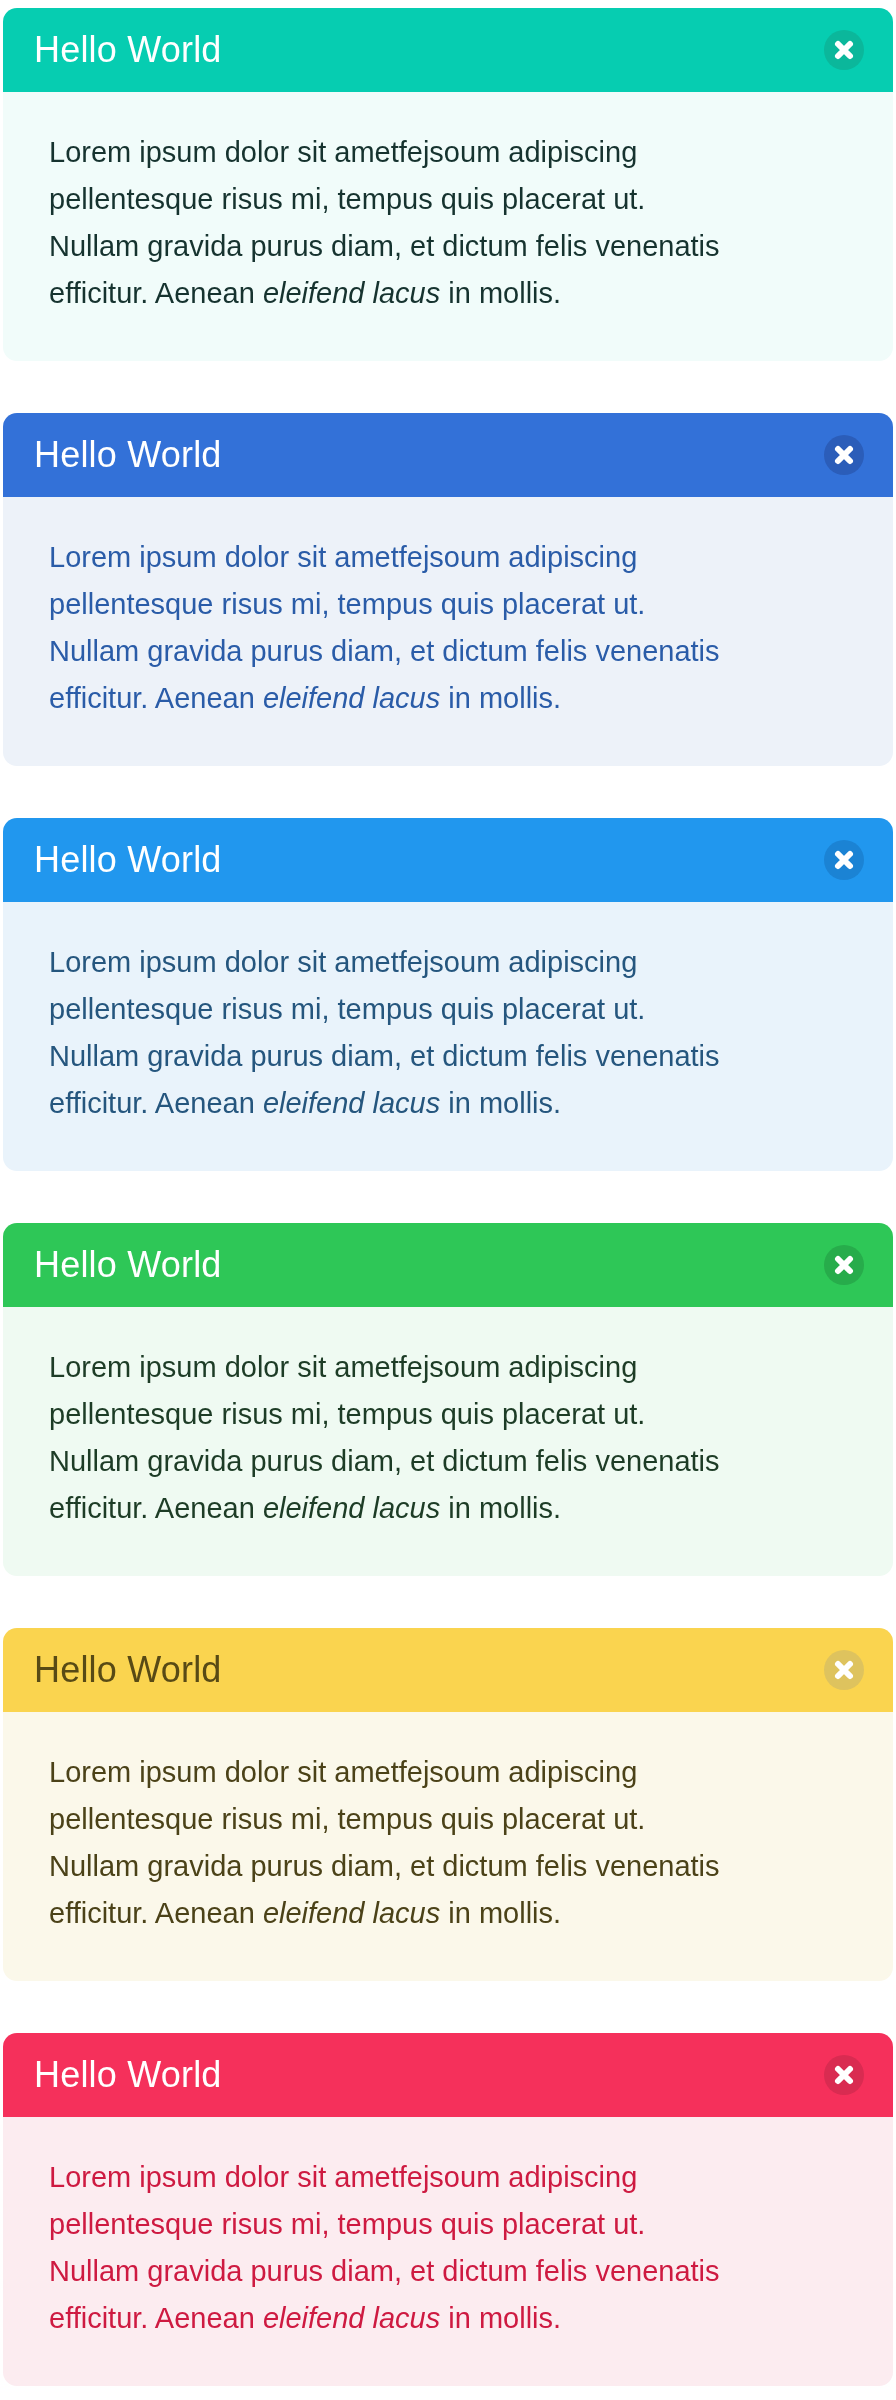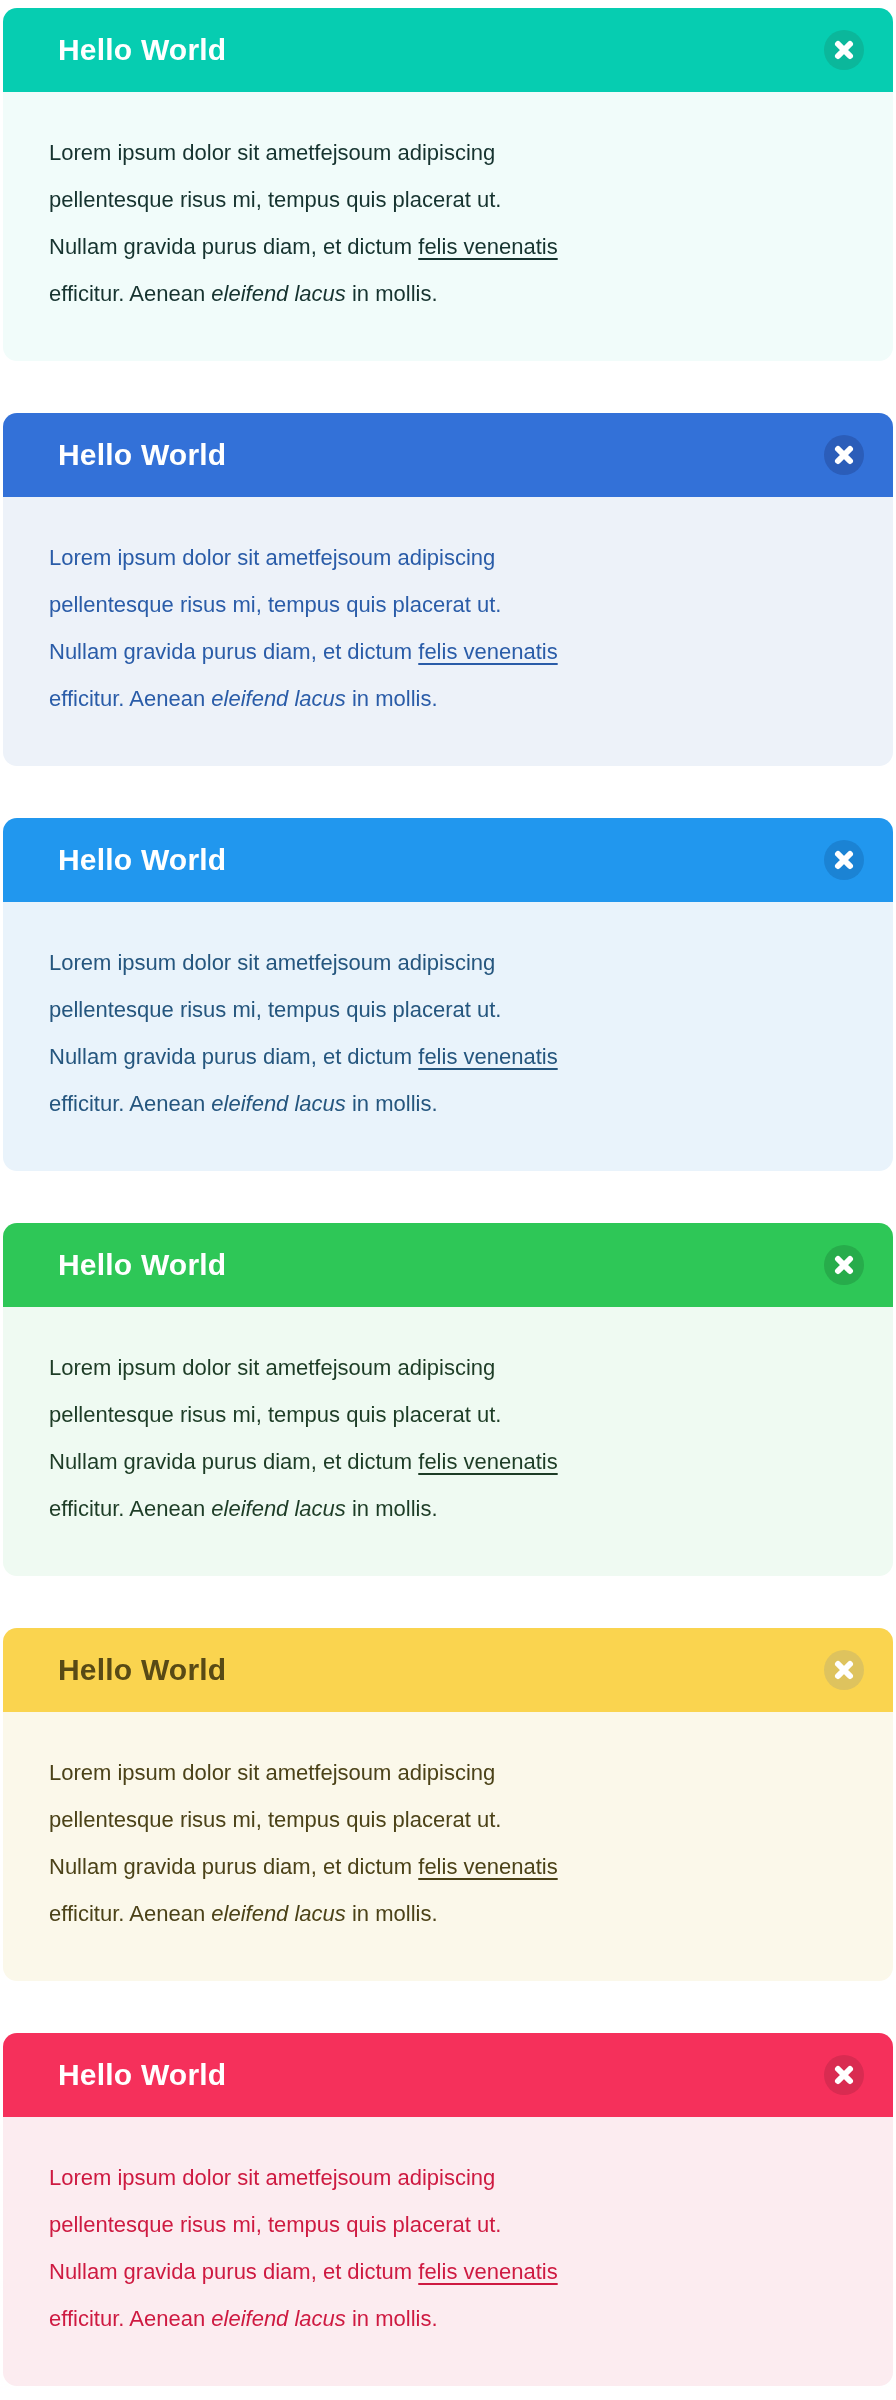--- a/index.html
+++ b/index.html
@@ -23,48 +23,46 @@
   }
   .alert-header {
     position: relative;
     height: 84px;
     display: flex;
     align-items: center;
     padding-left: 31px;
     box-sizing: border-box;
   }
   .alert-title {
-    font-size: 30px;
-    font-weight: 700;
+    font-size: 36px;
+    font-weight: 400;
     letter-spacing: 0.2px;
-    margin-left: 24px;
   }
   .close-btn {
     position: absolute;
     top: 22px;
     right: 29px;
     width: 40px;
     height: 40px;
     border-radius: 50%;
     border: none;
     padding: 0;
     display: flex;
     align-items: center;
     justify-content: center;
     cursor: pointer;
   }
   .alert-body {
     padding: 37px 46px 44px 46px;
-    font-size: 22px;
+    font-size: 29px;
     line-height: 47px;
   }
   .seg-bold { font-weight: 400; }
   .seg-italic { font-style: italic; text-align: right; }
   .seg-underline {
-    text-decoration: underline;
     text-underline-offset: 4px;
     color: inherit;
     cursor: pointer;
     text-align: right;
   }
 </style>
 </head>
 <body>
 
 <div id="stack">

